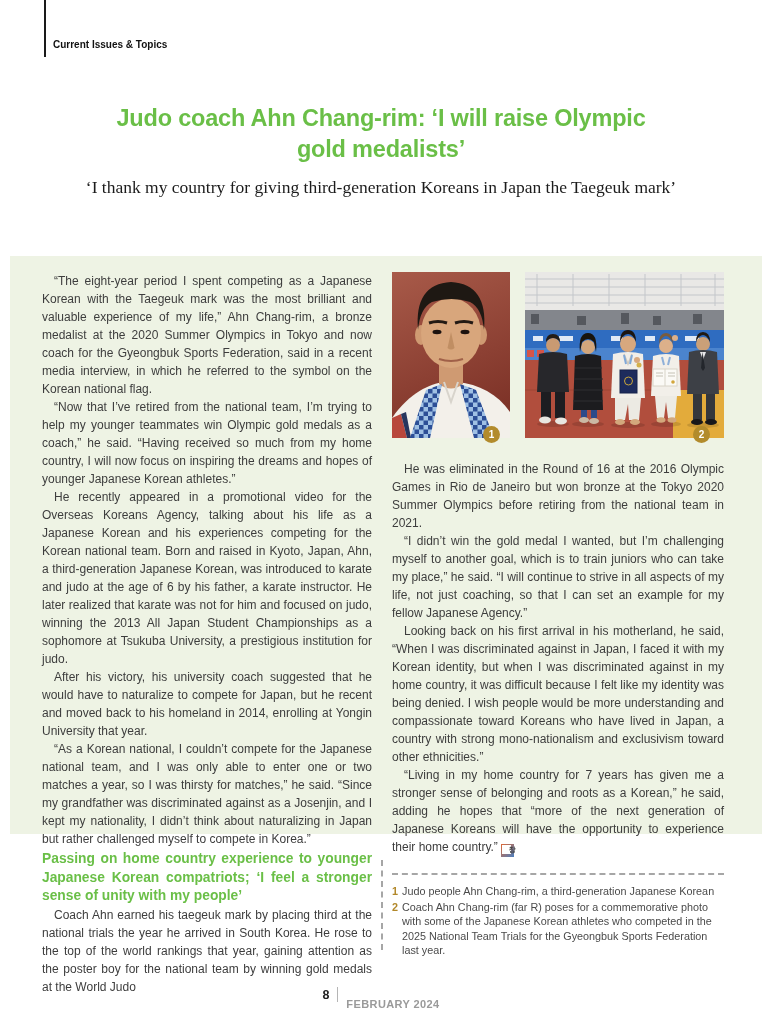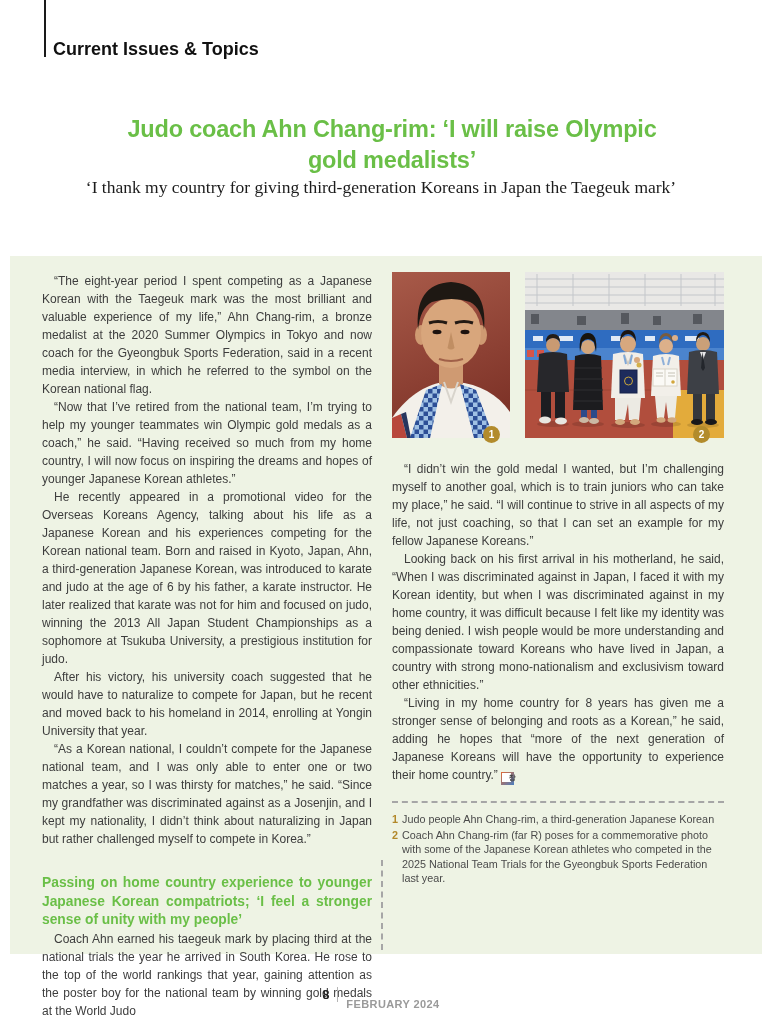--- a/index.html
+++ b/index.html
@@ -2,41 +2,41 @@
 <html><head>
 <meta charset="utf-8">
 <style>
   html,body { margin:0; padding:0; background:#fff; }
   .page {
     position:relative; width:762px; height:1020px; background:#ffffff;
     font-family:"Liberation Sans", sans-serif; overflow:hidden;
   }
   
   .kicker-bar { position:absolute; left:44px; top:0; width:2px; height:57px; background:#1a1a1a; }
-  .kicker { position:absolute; left:53px; top:39px; font-size:18px; font-weight:bold; color:#111; }
+  .kicker { position:absolute; left:53px; top:39px; font-size:10px; font-weight:bold; color:#111; }
 
   
   .title {
-    position:absolute; top:103px; left:101px; width:560px; margin:11px;
+    position:absolute; top:103px; left:101px; width:560px; margin:0;
     text-align:center; font-size:23.5px; line-height:31px; font-weight:bold;
     color:#6abf47; letter-spacing:-0.2px;
   }
   .subtitle {
     position:absolute; top:177px; left:0; width:100%; text-align:center;
     font-family:"Liberation Serif", serif; font-size:17.5px; color:#1c1c1c;
   }
 
   
-  .content { position:absolute; left:10px; top:256px; width:752px; height:698px; background:#eef3e4; }
+  .content { position:absolute; left:10px; top:256px; width:752px; height:578px; background:#eef3e4; }
   .col { position:absolute; top:16px; font-size:12px; line-height:18px; color:#3d3d3d; text-align:justify; }
   .col p { margin:0; }
   .col-left  { left:32px;  width:330px; }
   .col-right { left:382px; width:332px; }
   .indent { text-indent:12px; }
-  .subhead { margin:26px 0 0; font-size:13.8px; line-height:18.5px; font-weight:bold; color:#6abf47; text-align:justify; }
+  .subhead { margin:2px 0 0; font-size:13.8px; line-height:18.5px; font-weight:bold; color:#6abf47; text-align:justify; }
 
   
   .figs { display:flex; gap:15px; height:166px; margin-bottom:22px; }
   figure.fig { position:relative; margin:0; padding:0; }
   .fig1 { width:118px; }
   .fig2 { flex:1; }
   .fig svg { display:block; width:100%; height:166px; }
   .badge {
     position:absolute; bottom:-5px; width:17px; height:17px; border-radius:50%;
     background:#b28b2c; color:#fff; font-size:10px; font-weight:bold;
@@ -230,23 +230,24 @@
             <rect x="168" y="122" width="9" height="26" fill="#34373c"></rect>
             <rect x="181" y="122" width="9" height="26" fill="#34373c"></rect>
             <ellipse cx="172" cy="150" rx="6" ry="3" fill="#17171a"></ellipse>
             <ellipse cx="186" cy="150" rx="6" ry="3" fill="#17171a"></ellipse>
           </svg>
           <span class="badge">2</span>
         </figure>
 
       </div>
 
-      <p class="indent">“I didn’t win the gold medal I wanted, but I’m challenging myself to another goal, which is to train juniors who can take my place,” he said. “I will continue to strive in all aspects of my life, not just coaching, so that I can set an example for my fellow Japanese Koreans.”</p>
+      <p class="indent">He was eliminated in the Round of 16 at the 2016 Olympic Games in Rio de Janeiro but won bronze at the Tokyo 2020 Summer Olympics before retiring from the national team in 2021.</p>
+      <p class="indent">“I didn’t win the gold medal I wanted, but I’m challenging myself to another goal, which is to train juniors who can take my place,” he said. “I will continue to strive in all aspects of my life, not just coaching, so that I can set an example for my fellow Japanese Agency.”</p>
       <p class="indent">Looking back on his first arrival in his motherland, he said, “When I was discriminated against in Japan, I faced it with my Korean identity, but when I was discriminated against in my home country, it was difficult because I felt like my identity was being denied. I wish people would be more understanding and compassionate toward Koreans who have lived in Japan, a country with strong mono-nationalism and exclusivism toward other ethnicities.”</p>
-      <p class="indent"><span>“Living in my home country for 8 years has given me a stronger sense of belonging and roots as a Korean,” he said, adding he hopes that “more of the next generation of Japanese Koreans will have the opportunity to experience their home country.”</span><span class="endmark"><span class="endmark-inner">창</span></span></p>
+      <p class="indent"><span>“Living in my home country for 7 years has given me a stronger sense of belonging and roots as a Korean,” he said, adding he hopes that “more of the next generation of Japanese Koreans will have the opportunity to experience their home country.”</span><span class="endmark"><span class="endmark-inner">창</span></span></p>
 
       <div class="dashrule"></div>
 
       <div class="captions">
         <div class="cap">
           <span class="capnum">1</span>
           <span class="captext">Judo people Ahn Chang-rim, a third-generation Japanese Korean</span>
         </div>
         <div class="cap">
           <span class="capnum">2</span>

